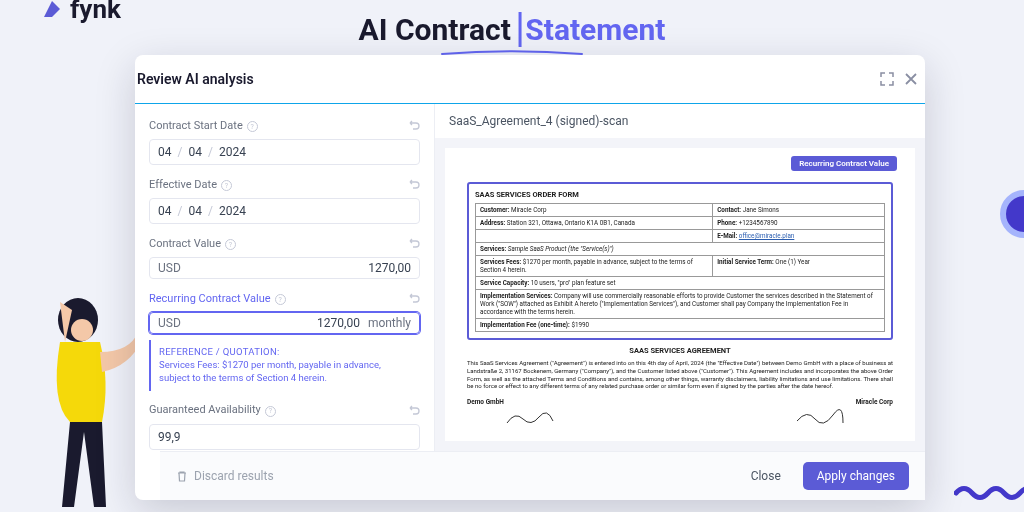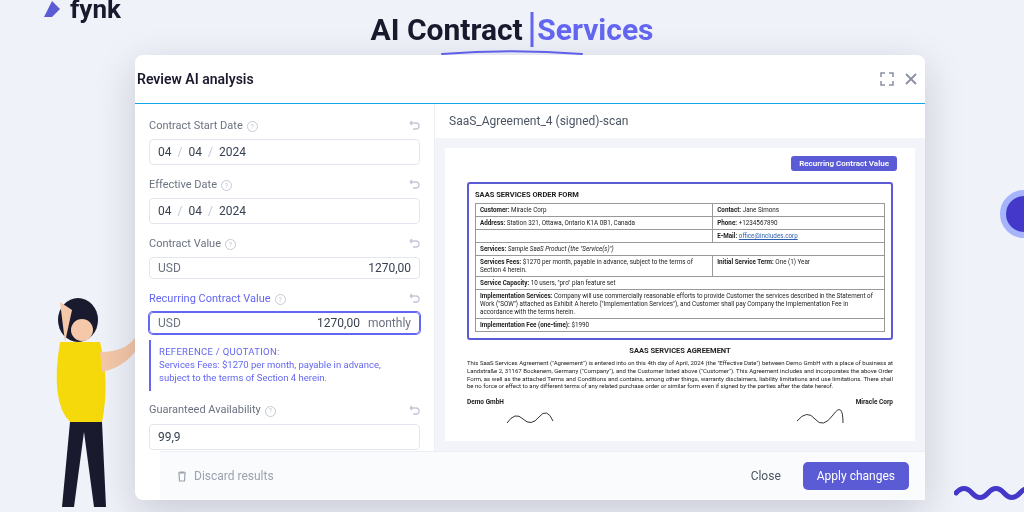--- a/index.html
+++ b/index.html
@@ -224,21 +224,21 @@
 <body>
 
 <div class="logo">
   <svg width="24" height="24" viewBox="0 0 24 24">
       <path d="M4 20 L12 4 L20 12 L12 20 Z" fill="#5b5bd6"></path>
     </svg>
   <span>fynk</span>
 </div>
 
 <div class="hero-title">
-  <span>AI Contract </span><span class="hl">Services</span>
+  <span>AI Contract </span><span class="hl">Statement</span>
 </div>
 <svg class="underline" viewBox="0 0 220 12">
     <path d="M5 6 Q110 -2 215 6" stroke="#6366f1" stroke-width="3" fill="none" stroke-linecap="round"></path>
   </svg>
 
 <div class="deco-circle"></div>
 <svg class="deco-wave" width="80" height="18">
     <path d="M2 9 Q10 0 18 9 T34 9 T50 9 T66 9 T78 9" stroke="#4338ca" stroke-width="5" fill="none" stroke-linecap="round"></path>
   </svg>
 
@@ -359,21 +359,21 @@
                   <tr>
                     <td style="width:58%"><strong>Customer:</strong> <span>Miracle Corp</span></td>
                     <td><strong>Contact:</strong> <span>Jane Simons</span></td>
                   </tr>
               <tr>
                     <td><strong>Address:</strong> <span>Station 321, Ottawa, Ontario K1A 0B1, Canada</span></td>
                     <td><strong>Phone:</strong> <span>+1234567890</span></td>
                   </tr>
               <tr>
                     <td></td>
-                    <td><strong>E-Mail:</strong> <span style="color:#2a5db0;text-decoration:underline">office@includes.corp</span></td>
+                    <td><strong>E-Mail:</strong> <span style="color:#2a5db0;text-decoration:underline">office@miracle.plan</span></td>
                   </tr>
               <tr>
                     <td colspan="2"><strong>Services:</strong> <em>Sample SaaS Product (the "Service(s)")</em></td>
                   </tr>
               <tr>
                     <td><strong>Services Fees:</strong> <span>$1270 per month, payable in advance, subject to the terms of Section 4 herein.</span></td>
                     <td><strong>Initial Service Term:</strong> <span>One (1) Year</span></td>
                   </tr>
               <tr>
                     <td colspan="2"><strong>Service Capacity:</strong> <span>10 users, "pro" plan feature set</span></td>

